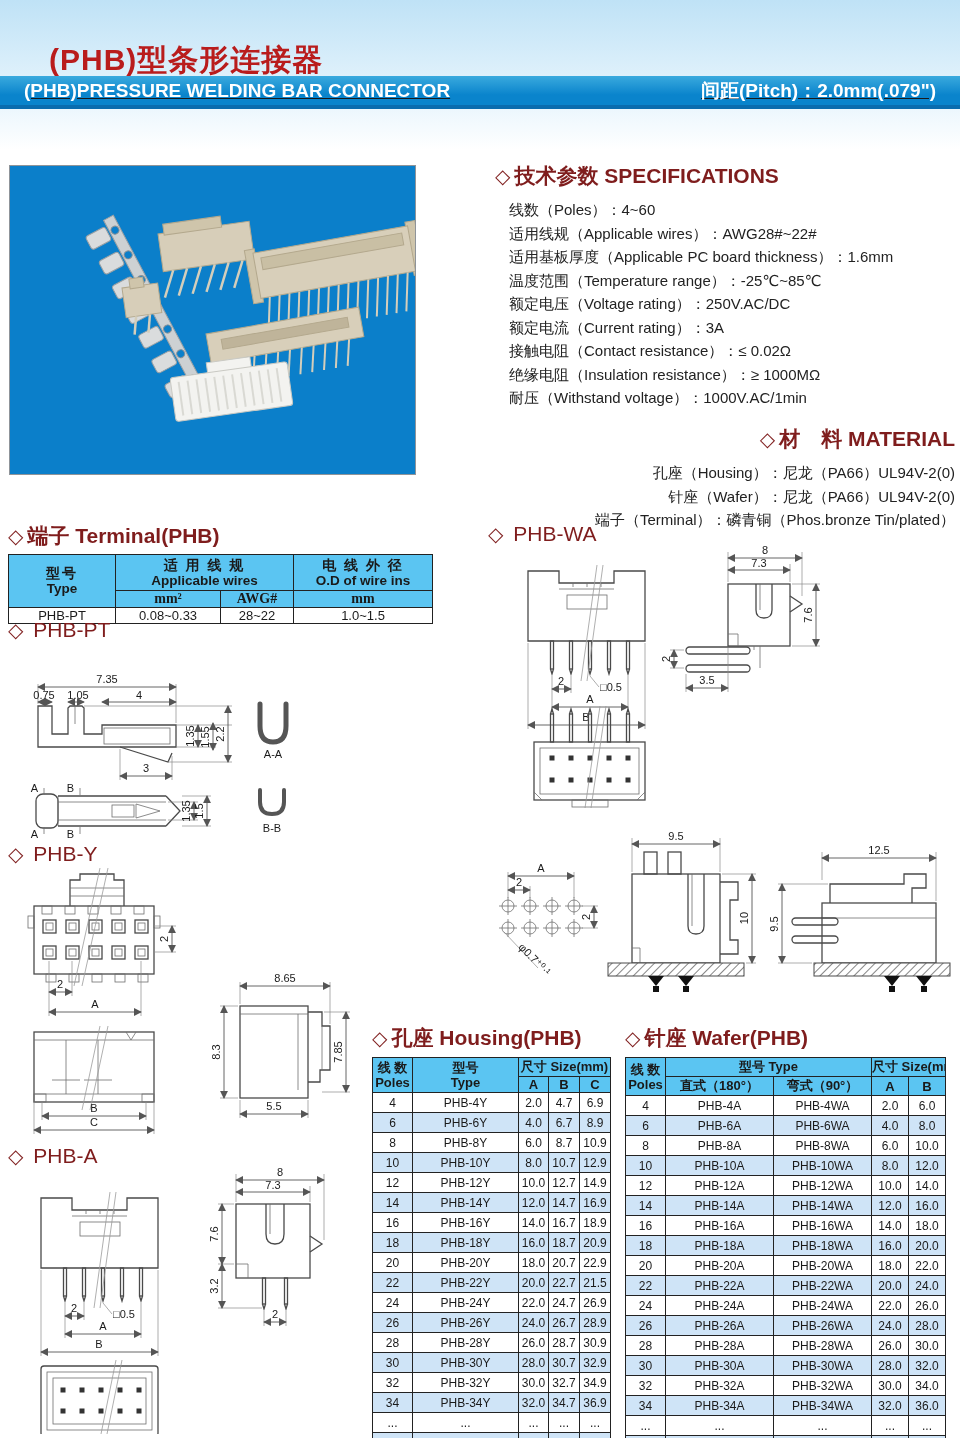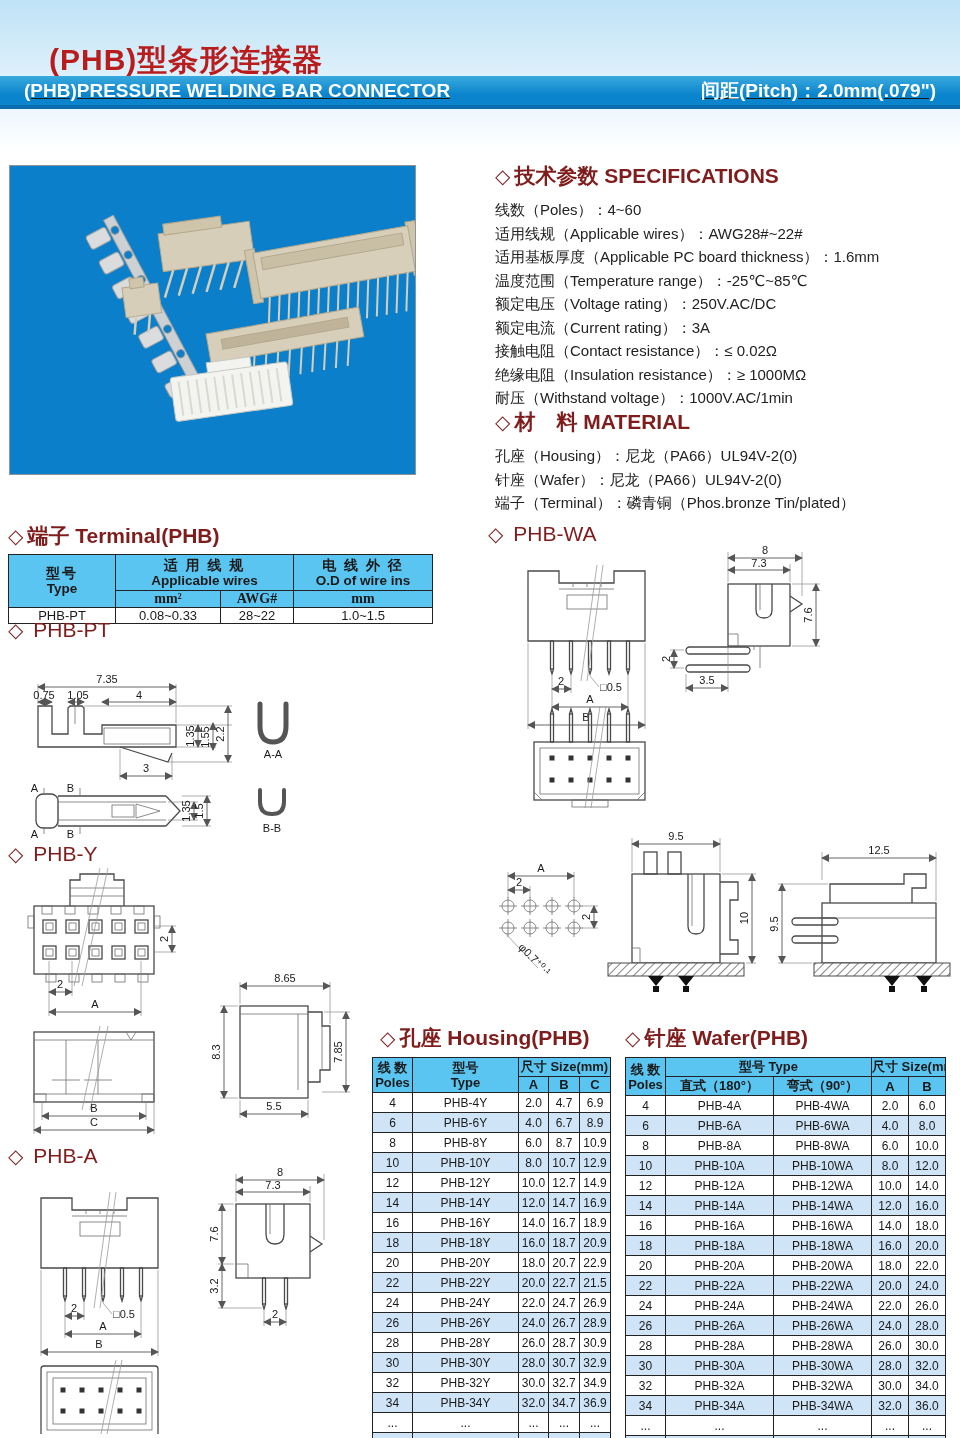--- a/index.html
+++ b/index.html
@@ -12,21 +12,21 @@
   .blue-bar{position:absolute;top:76px;left:0;width:960px;height:33px;box-sizing:border-box;
             background:linear-gradient(#3aaade,#0a84cc 65%);border-bottom:4px solid #0a6cae;
             display:flex;justify-content:space-between;align-items:center;padding:0 24px;text-decoration:underline;}
   .blue-bar span{color:#fff;font-weight:bold;font-size:19px;}
   .photo{position:absolute;left:9px;top:165px;width:405px;height:308px;background:#0b7fca;
          border:1px solid #8f9499;}
   .sec-title{color:#7f1d1d;font-size:21px;white-space:nowrap;}
   .sec-title.bold{font-weight:bold;}
   .sec-title .dia{margin-right:4px;font-size:20px;}
   .abs{position:absolute;}
-  .spec-list{list-style:none;margin:8px 0 0 0;padding:0;font-size:15px;line-height:23.5px;color:#222;}
+  .spec-list{list-style:none;margin:8px 0 0 14px;padding:0;font-size:15px;line-height:23.5px;color:#222;}
   table{border-collapse:collapse;table-layout:fixed;}
   th,td{border:1px solid #222;text-align:center;padding:0;overflow:hidden;white-space:nowrap;}
   th{background:#5bc5f2;font-weight:bold;}
   .t-term{width:424px;font-size:13px;}
   .t-term th{font-size:14px;}
   .t-term .zh{font-size:14px;letter-spacing:2px;}
   .t-term .en{font-size:13.5px;font-weight:bold;letter-spacing:0;}
   .t-small{font-size:12px;}
   .t-small th{font-size:13px;font-weight:bold;}
   .t-small td{height:19px;}
@@ -171,21 +171,21 @@
       <li>适用基板厚度（Applicable PC board thickness）：1.6mm</li>
       <li>温度范围（Temperature range）：-25℃~85℃</li>
       <li>额定电压（Voltage rating）：250V.AC/DC</li>
       <li>额定电流（Current rating）：3A</li>
       <li>接触电阻（Contact resistance）：≤ 0.02Ω</li>
       <li>绝缘电阻（Insulation resistance）：≥ 1000MΩ</li>
       <li>耐压（Withstand voltage）：1000V.AC/1min</li>
     </ul>
   </div>
 
-  <div class="abs" style="left:495px;top:408px;width:460px;">
+  <div class="abs" style="left:495px;top:425px;width:460px;text-align:right;">
     <div class="sec-title bold"><span class="dia">◇</span><span>材　料 MATERIAL</span></div>
     <ul class="spec-list">
       <li>孔座（Housing）：尼龙（PA66）UL94V-2(0)</li>
       <li>针座（Wafer）：尼龙（PA66）UL94V-2(0)</li>
       <li>端子（Terminal）：磷青铜（Phos.bronze Tin/plated）</li>
     </ul>
   </div>
 
   <div class="abs" style="left:8px;top:522px;">
     <div class="sec-title" style="font-weight:600;"><span class="dia">◇</span><span>端子 Terminal(PHB)</span></div>
@@ -649,21 +649,21 @@
           <rect x="429" y="158" width="6" height="6"></rect>
       </g>
       <line class="ext" x1="336" y1="56" x2="286" y2="56"></line>
         <line class="ext" x1="320" y1="135" x2="286" y2="135"></line>
       <line class="dim" x1="290" y1="56" x2="290" y2="135" marker-start="url(#a5)" marker-end="url(#a5)"></line>
       <text transform="rotate(-90 286,96)" x="286" y="96" text-anchor="middle">9.5</text>
     </svg>
   </div>
 
   <div class="abs" style="left:372px;top:1024px;">
-    <div class="sec-title" style="font-weight:600;margin-left:8px;"><span class="dia">◇</span><span>孔座 Housing(PHB)</span></div>
+    <div class="sec-title" style="font-weight:600;"><span class="dia">◇</span><span>孔座 Housing(PHB)</span></div>
     <table class="t-small" style="width:238px;margin-top:5px;">
       <colgroup>
           <col style="width:40px">
           <col style="width:106px">
           <col style="width:30px">
           <col style="width:31px">
           <col style="width:31px">
         </colgroup>
       <thead>
         <tr style="height:18px;">

